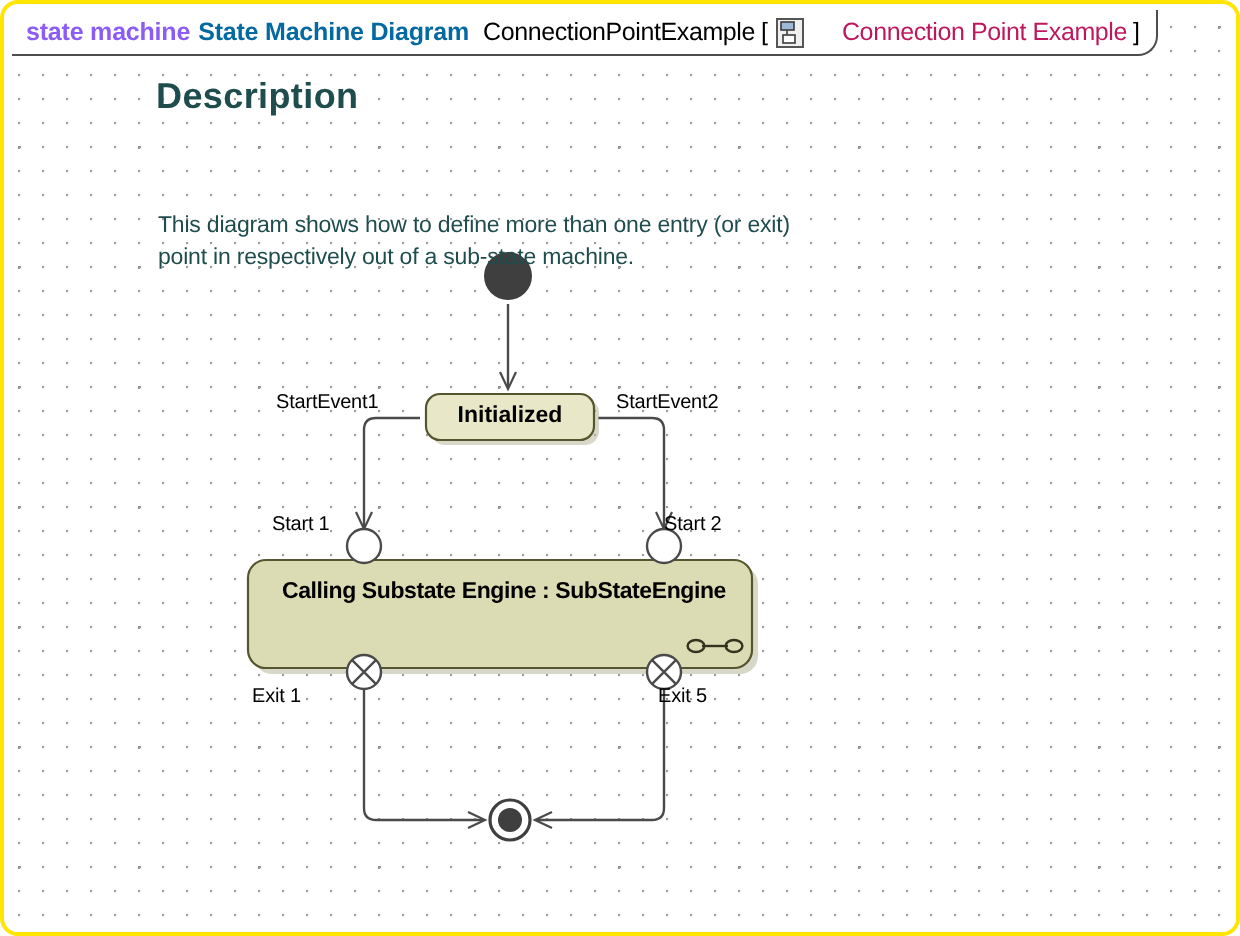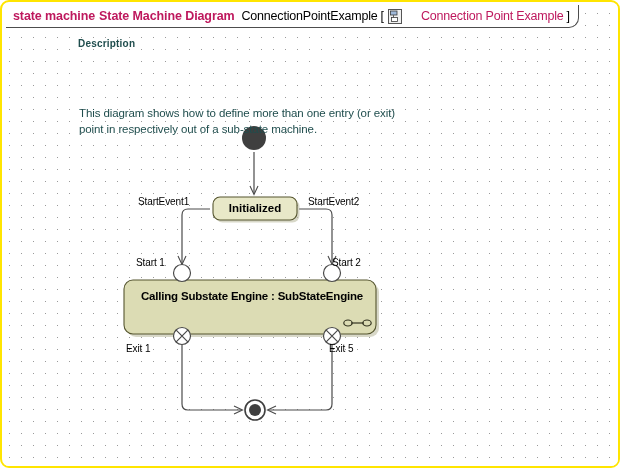--- a/index.html
+++ b/index.html
@@ -57,27 +57,27 @@
     border: 1px solid #4d4d4d;
     border-top: none;
     border-left: none;
     border-radius: 0 0 10px 0;
     white-space: nowrap;
     z-index: 6;
   }
   #frame-title-tab .kind {
     font-size: 12.5px;
     font-weight: bold;
-    color: #be185d;
+    color: #8b5cf6;
     letter-spacing: -0.1px;
   }
   #frame-title-tab .kind2 {
     font-size: 12.5px;
     font-weight: bold;
-    color: #be185d;
+    color: #0369a1;
     margin-left: 4px;
     letter-spacing: -0.1px;
   }
   #frame-title-tab .name {
     font-size: 12.5px;
     color: #000000;
     margin-left: 7px;
     letter-spacing: -0.2px;
     text-align: center;
   }
@@ -96,21 +96,21 @@
     color: #be185d;
     margin-left: 16px;
     letter-spacing: -0.2px;
   }
 
   
   #description-heading {
     position: absolute;
     left: 76px;
     top: 36px;
-    font-size: 10px;
+    font-size: 18px;
     font-weight: bold;
     color: #1f4d4d;
     letter-spacing: 0.2px;
   }
   #description-text {
     position: absolute;
     left: 77px;
     top: 74px;
     width: 340px;
     font-size: 11.5px;

